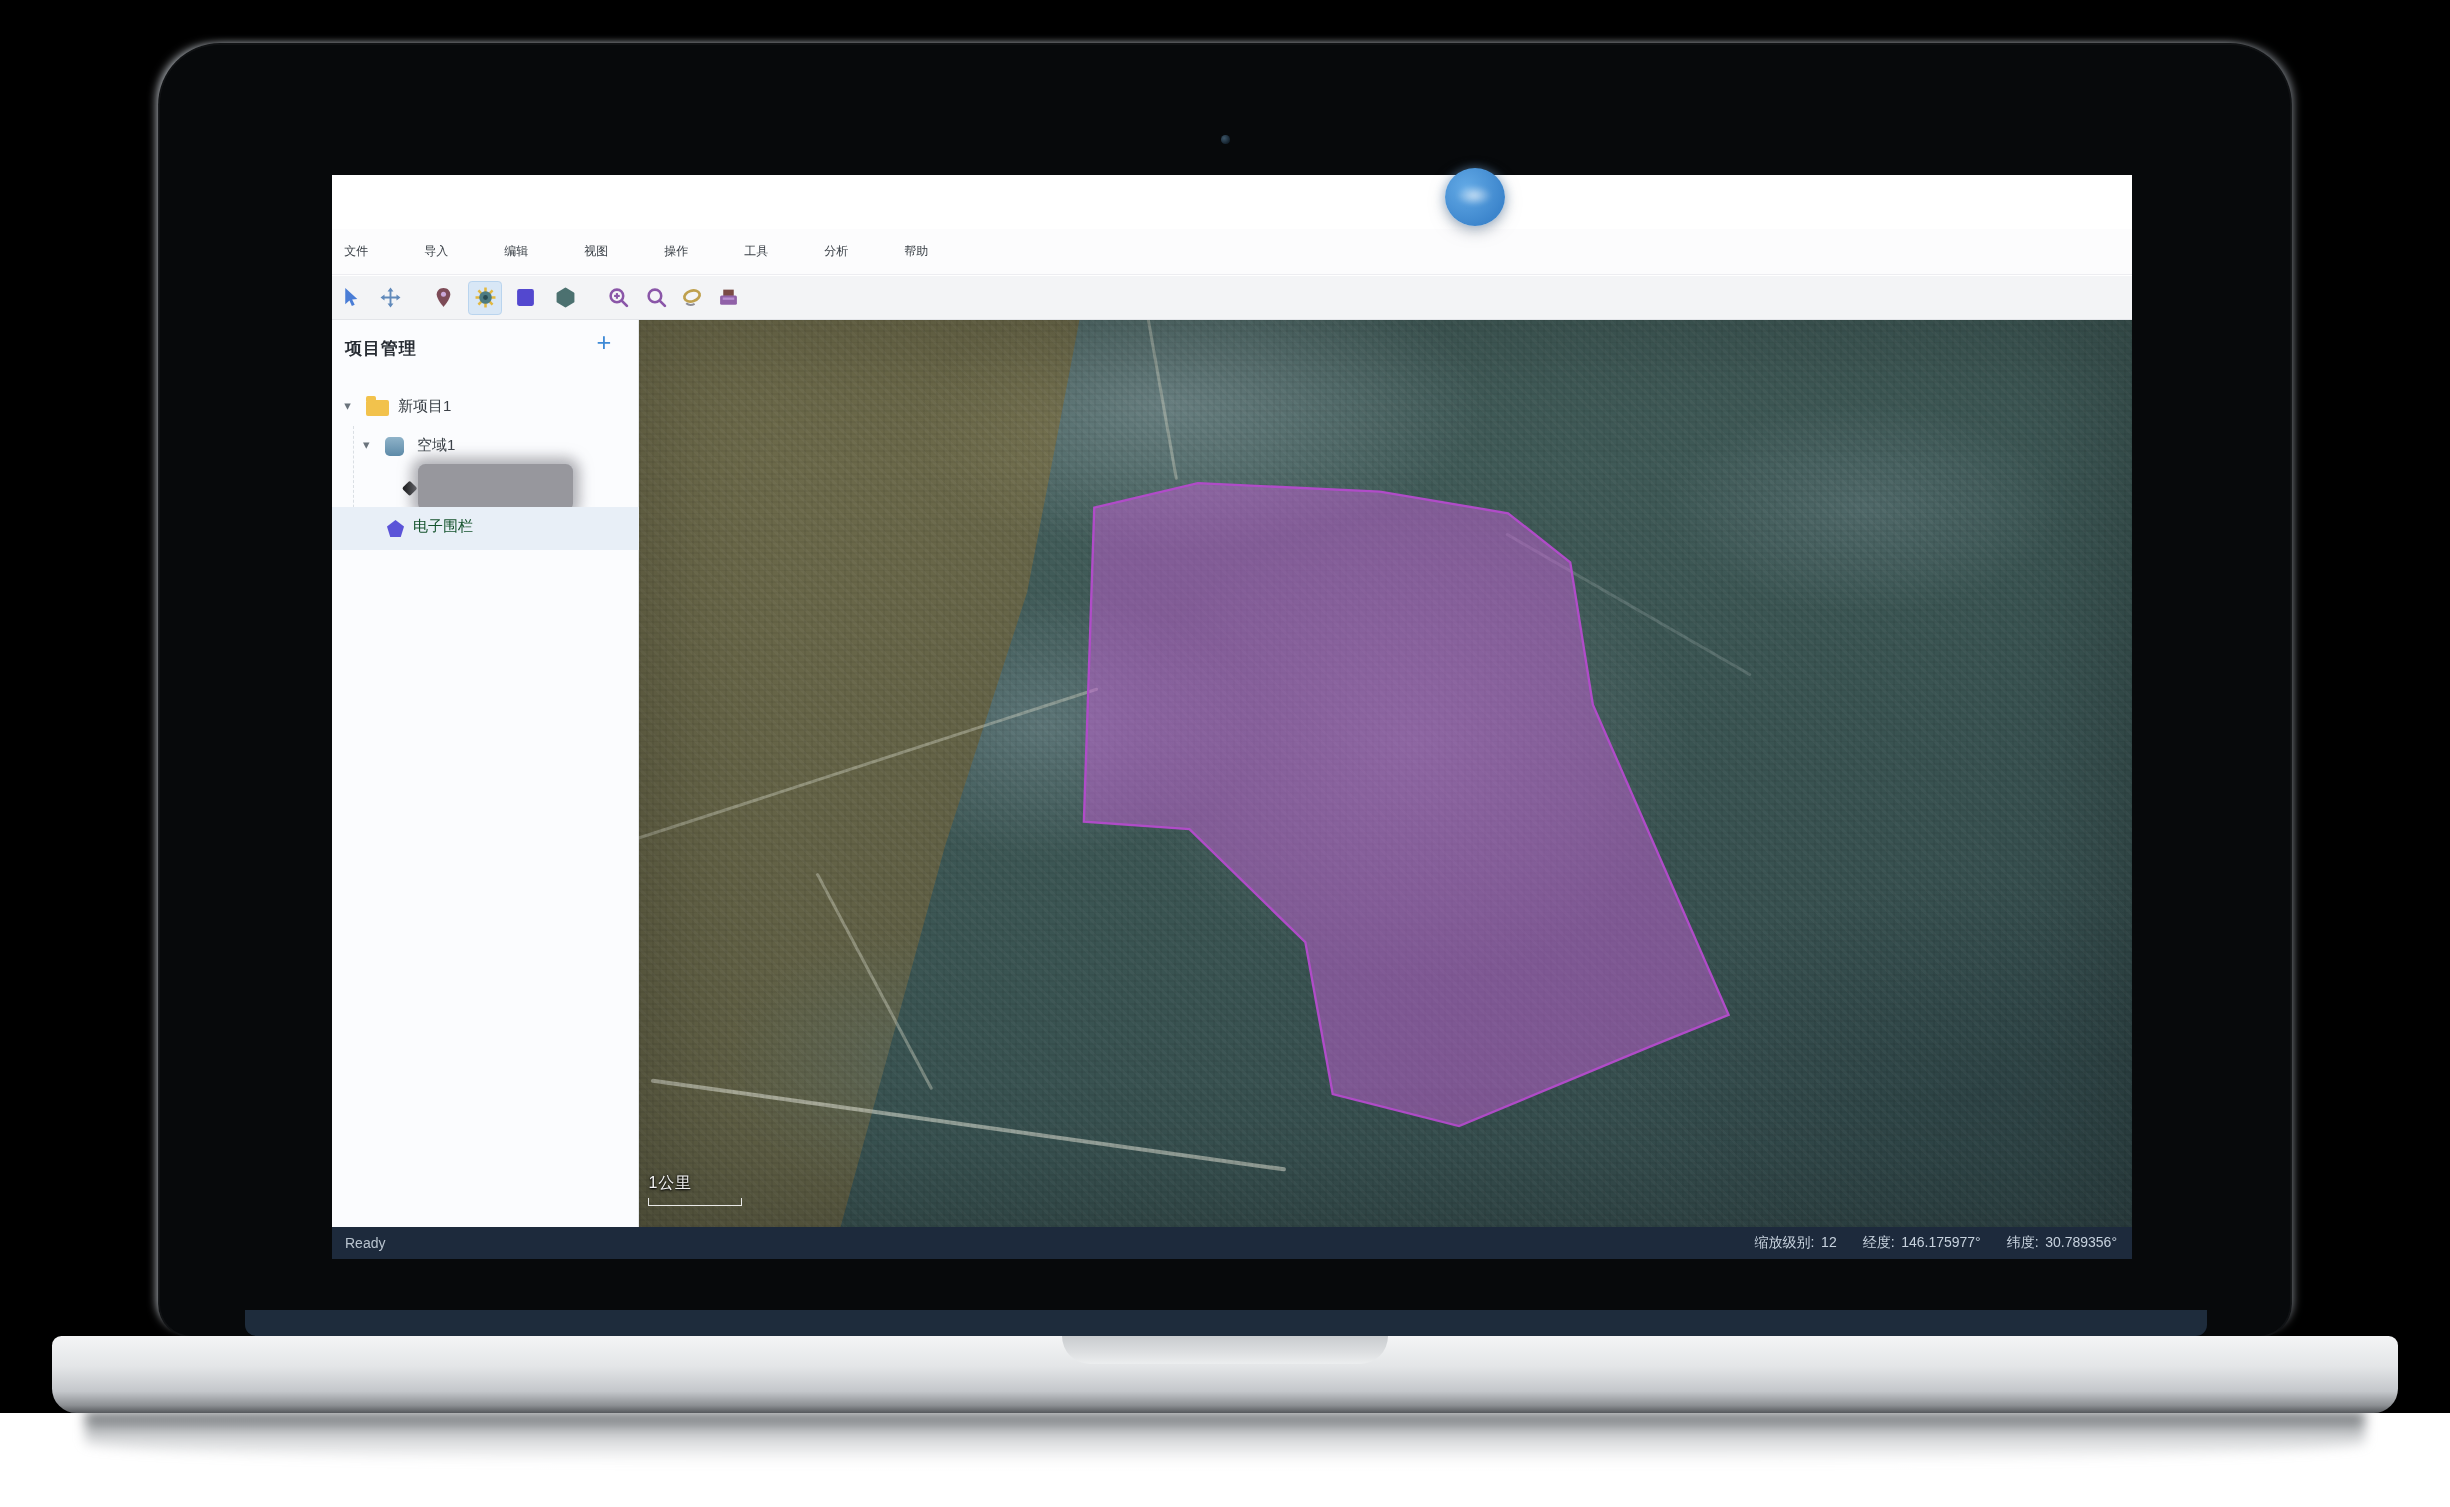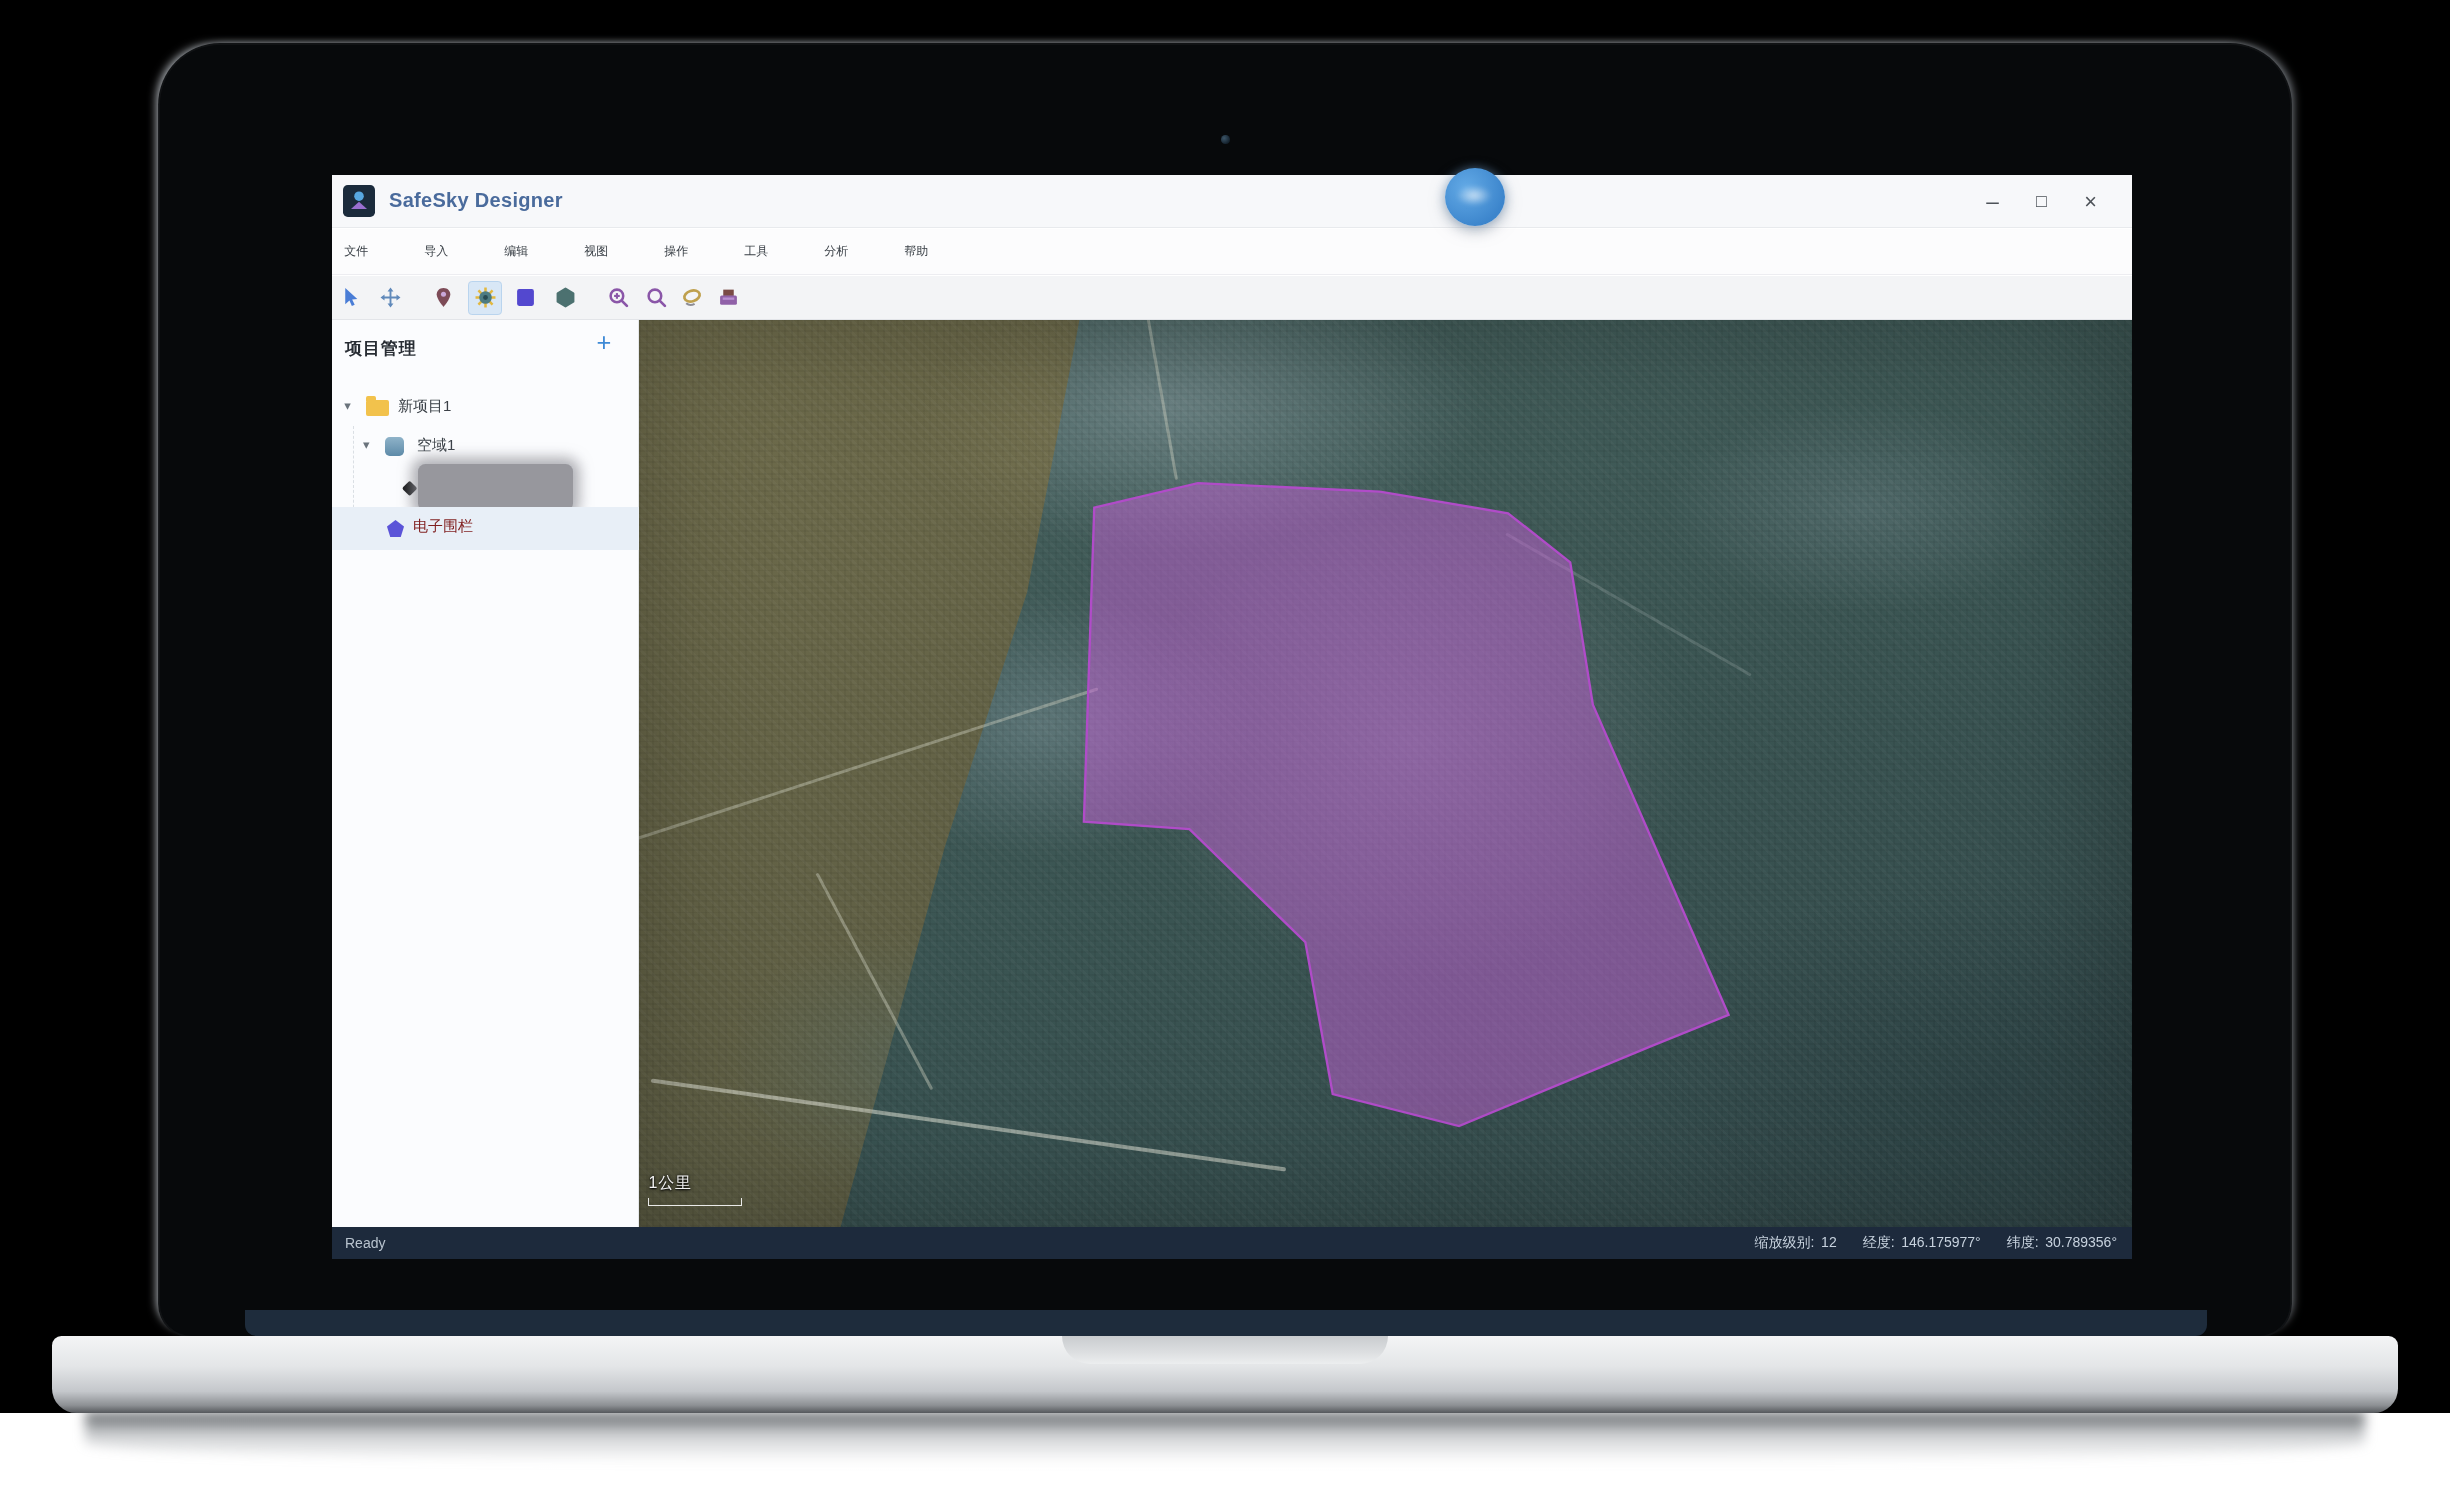--- a/index.html
+++ b/index.html
@@ -55,21 +55,21 @@
   .folder-icon{position:absolute;left:34px;top:8.5px;width:22.6px;height:16px;background:#f2c24c;border-radius:1.9px;}
   .folder-icon::before{content:"";position:absolute;left:0;top:-3.8px;width:10.4px;height:5.7px;background:#f2c24c;border-radius:1.9px 1.9px 0 0;}
   .airspace-icon{position:absolute;left:53px;top:6.6px;width:19px;height:19px;border-radius:4.7px;
     background:linear-gradient(180deg,#8fb3c9,#5d8aa8);}
   .dot-icon{position:absolute;left:72px;top:12.3px;width:11.3px;height:11.3px;background:#17181a;transform:rotate(45deg);border-radius:1.9px;}
   .redacted{position:absolute;left:86px;top:-7.5px;width:155px;height:47px;background:#97979d;border-radius:7.5px;
     box-shadow:0 0 13px 6.6px rgba(150,150,156,.75);}
   .row-selected{background:#e8eff7;}
   .pentagon-icon{position:absolute;left:55px;top:9.4px;width:17px;height:17px;background:#5b54d8;
     clip-path:polygon(50% 0,100% 38%,81% 100%,19% 100%,0 38%);}
-  .label-blue{color:#7f1d1d;font-family:Liberation Serif, serif;}
+  .label-blue{color:#14532d;font-family:Liberation Serif, serif;}
 
   
   .map{position:absolute;left:307px;top:0;width:1493px;height:907px;overflow:hidden;background:#c2410c;padding-left:44px;}
   .map-base{position:absolute;inset:0;
     background:
       radial-gradient(ellipse 452px 207px at 528px 85px, rgba(173,190,199,.38), transparent 70%),
       radial-gradient(ellipse 302px 188px at 405px 405px, rgba(165,185,198,.30), transparent 70%),
       radial-gradient(ellipse 396px 339px at 773px 424px, rgba(188,198,209,.22), transparent 70%),
       radial-gradient(ellipse 283px 151px at 1225px 188px, rgba(150,170,180,.22), transparent 70%),
       radial-gradient(ellipse 490px 283px at 1348px 773px, rgba(30,48,52,.35), transparent 75%),
@@ -119,35 +119,20 @@
     <div class="camera"></div>
     <div class="hinge"></div>
   </div>
 
   <div class="laptop-base">
     <div class="base-notch"></div>
   </div>
 
   <div class="app">
 
-    <div class="titlebar">
-      <div class="app-icon">
-        <svg viewBox="0 0 20 20">
-            <rect width="20" height="20" rx="3" fill="#1b2b3c"></rect>
-            <circle cx="10" cy="7" r="3" fill="#58a7e0"></circle>
-            <path d="M5 15 L10 10.5 L15 15 Z" fill="#9a6fd0"></path>
-          </svg>
-      </div>
-      <div class="app-title">SafeSky Designer</div>
-      <div class="win-controls">
-        <div class="win-btn min">–</div>
-        <div class="win-btn max">□</div>
-        <div class="win-btn close">×</div>
-      </div>
-    </div>
 
     <div class="menubar">
       <span class="menu-item">文件</span>
       <span class="menu-item">导入</span>
       <span class="menu-item">编辑</span>
       <span class="menu-item">视图</span>
       <span class="menu-item">操作</span>
       <span class="menu-item">工具</span>
       <span class="menu-item">分析</span>
       <span class="menu-item">帮助</span>

